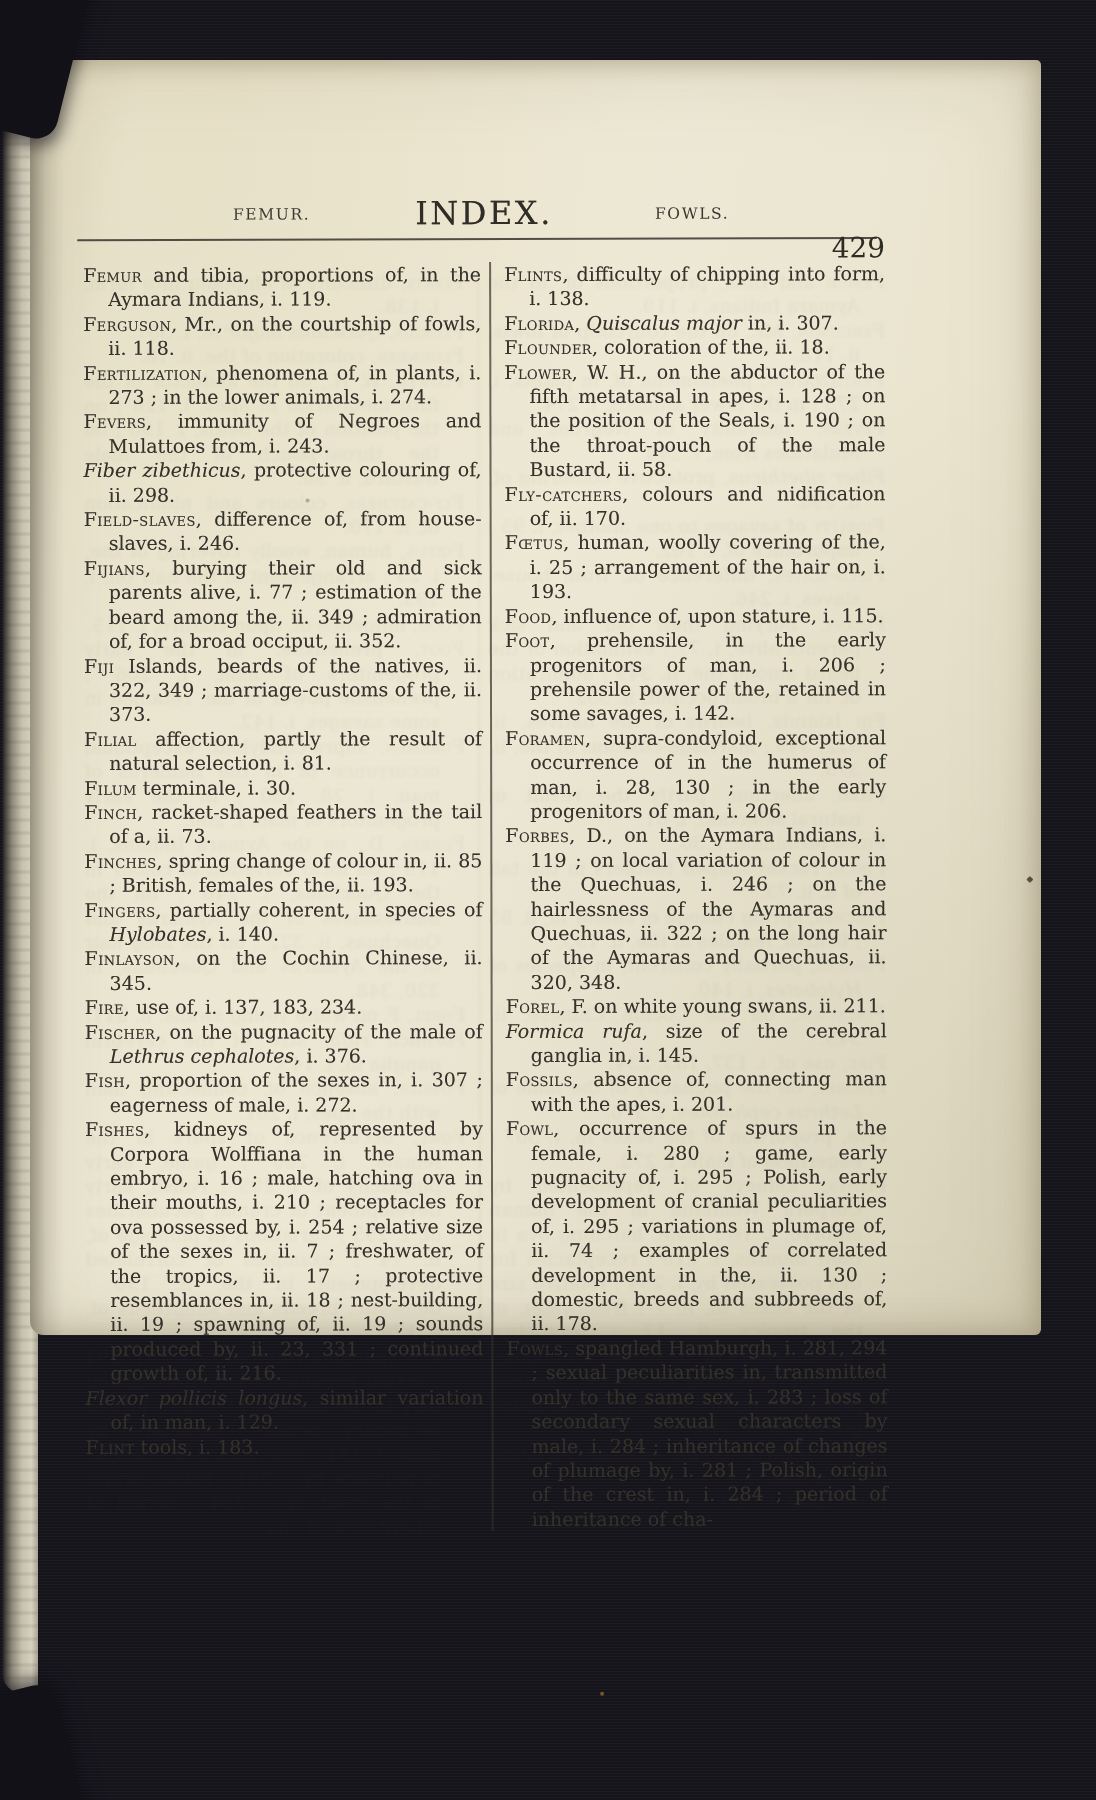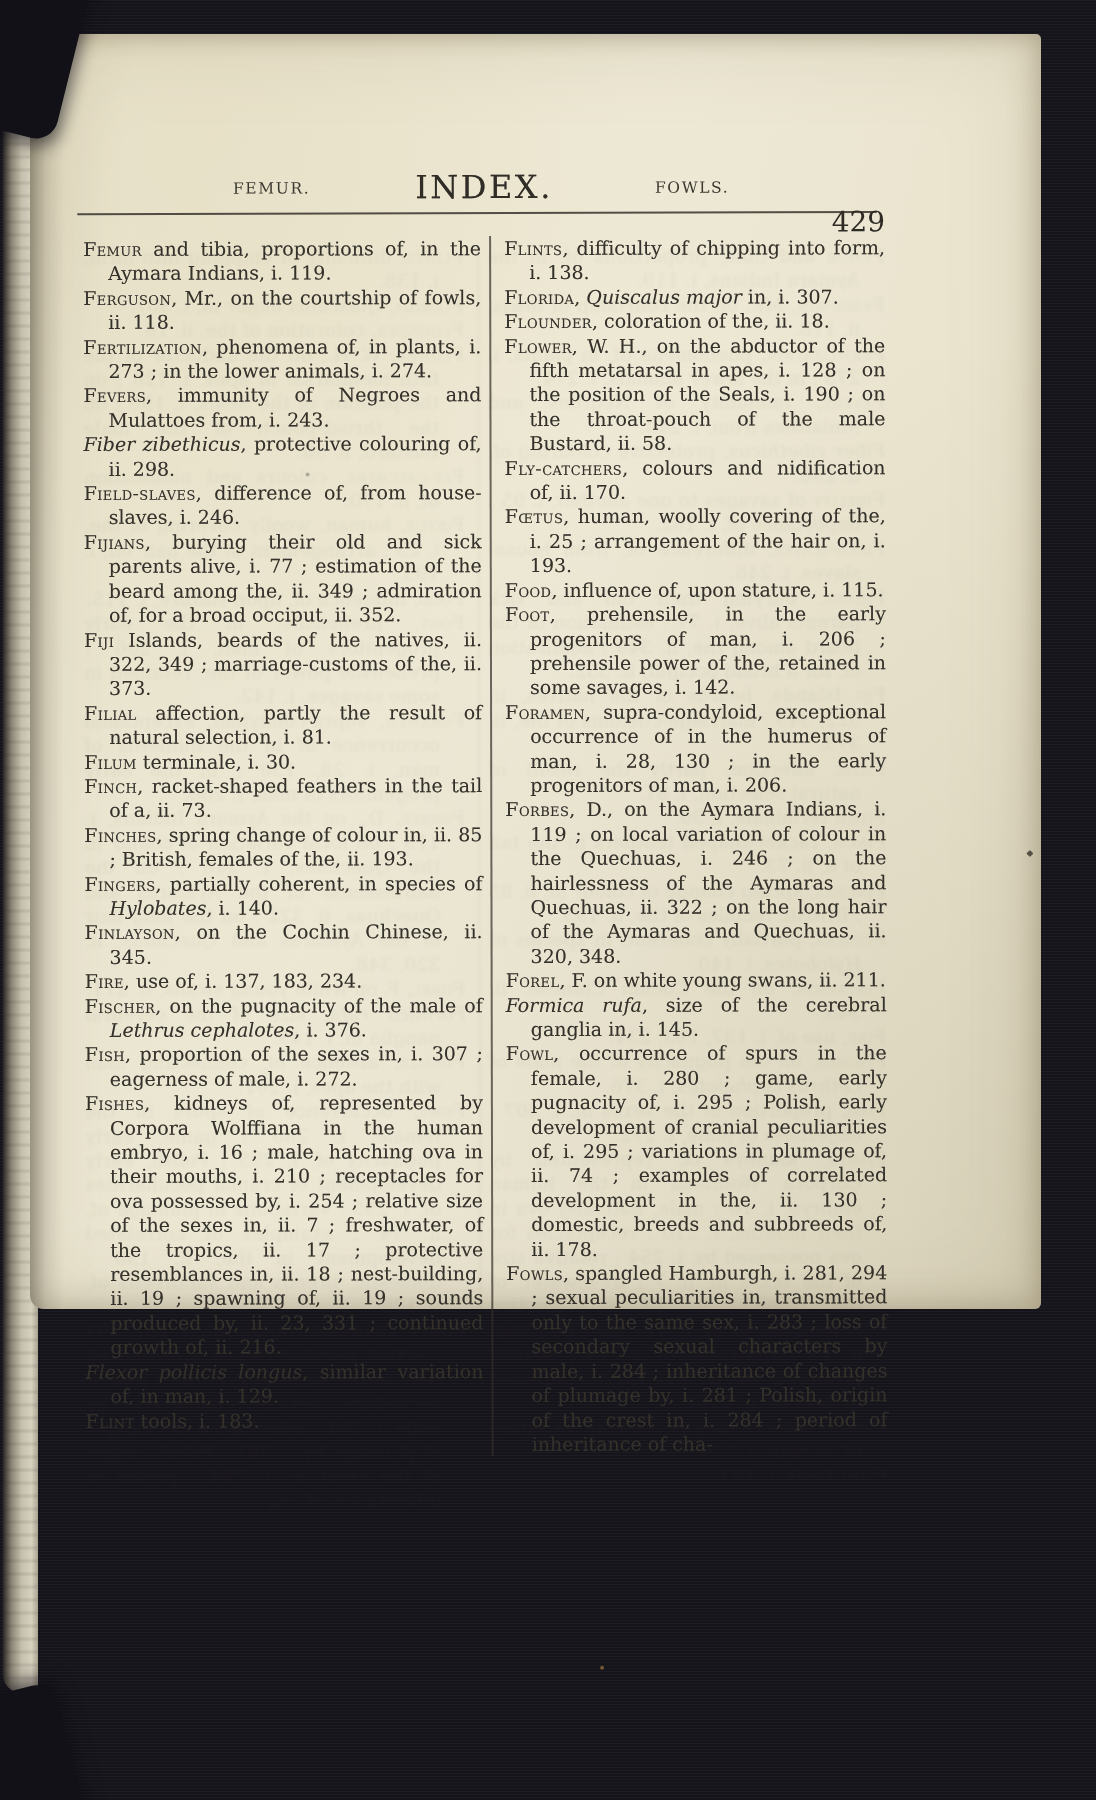--- a/index.html
+++ b/index.html
@@ -19,21 +19,21 @@
   .page-stack::after{
     content:"";position:absolute;inset:0;border-radius:inherit;
     background:repeating-linear-gradient(180deg, rgba(45,45,40,0.16) 0 2px, rgba(0,0,0,0) 2px 13px);
     filter:blur(1px);
   }
   .corner{position:absolute;background:#131118;z-index:3;}
   .corner-tl{left:-22px;top:-34px;width:96px;height:168px;transform:rotate(14deg);border-radius:0 0 22px 6px;box-shadow:5px 7px 16px rgba(15,13,20,0.55);}
   .corner-bl{left:-24px;bottom:-40px;width:96px;height:150px;transform:rotate(-14deg);border-radius:6px 22px 0 0;box-shadow:5px -7px 16px rgba(15,13,20,0.55);}
   
   .page{
-    position:absolute;left:30px;top:34px;width:1011px;height:1275px;z-index:2;
+    position:absolute;left:30px;top:60px;width:1011px;height:1275px;z-index:2;
     border-radius:3px 5px 6px 14px;
     background:
       radial-gradient(ellipse at 18% 8%, rgba(214,196,146,0.14), rgba(0,0,0,0) 42%),
       radial-gradient(ellipse at 88% 92%, rgba(150,140,110,0.16), rgba(0,0,0,0) 52%),
       linear-gradient(100deg,#ddd7c0 0%,#eae5d0 9%,#eee9d6 50%,#e9e3cd 88%,#ded8c0 100%);
     box-shadow: inset 0 0 90px rgba(140,125,90,0.22), inset -5px -7px 30px rgba(120,110,85,0.28), inset 0 6px 18px rgba(130,118,88,0.25);
   }
   .page::before{ 
     content:"";position:absolute;left:0;top:0;bottom:0;width:34px;border-radius:inherit;
     background:linear-gradient(90deg, rgba(70,65,55,0.38), rgba(70,65,55,0.12) 45%, rgba(0,0,0,0));
@@ -162,20 +162,21 @@
             <p class="entry"><span class="sc">Flounder</span><span>, coloration of the, ii. 18.</span></p>
             <p class="entry"><span class="sc">Flower</span><span>, W. H., on the abductor of the fifth metatarsal in apes, i. 128 ; on the position of the Seals, i. 190 ; on the throat-pouch of the male Bustard, ii. 58.</span></p>
             <p class="entry"><span class="sc">Fly-catchers</span><span>, colours and nidification of, ii. 170.</span></p>
             <p class="entry"><span class="sc">Fœtus</span><span>, human, woolly covering of the, i. 25 ; arrangement of the hair on, i. 193.</span></p>
             <p class="entry"><span class="sc">Food</span><span>, influence of, upon stature, i. 115.</span></p>
             <p class="entry"><span class="sc">Foot</span><span>, prehensile, in the early progenitors of man, i. 206 ; prehensile power of the, retained in some savages, i. 142.</span></p>
             <p class="entry"><span class="sc">Foramen</span><span>, supra-condyloid, exceptional occurrence of in the humerus of man, i. 28, 130 ; in the early progenitors of man, i. 206.</span></p>
             <p class="entry"><span class="sc">Forbes</span><span>, D., on the Aymara Indians, i. 119 ; on local variation of colour in the Quechuas, i. 246 ; on the hairlessness of the Aymaras and Quechuas, ii. 322 ; on the long hair of the Aymaras and Quechuas, ii. 320, 348.</span></p>
             <p class="entry"><span class="sc">Forel</span><span>, F. on white young swans, ii. 211.</span></p>
             <p class="entry"><span class="i">Formica rufa</span><span>, size of the cerebral ganglia in, i. 145.</span></p>
+            <p class="entry"><span class="sc">Fossils</span><span>, absence of, connecting man with the apes, i. 201.</span></p>
             <p class="entry"><span class="sc">Fowl</span><span>, occurrence of spurs in the female, i. 280 ; game, early pugnacity of, i. 295 ; Polish, early development of cranial peculiarities of, i. 295 ; variations in plumage of, ii. 74 ; examples of correlated development in the, ii. 130 ; domestic, breeds and subbreeds of, ii. 178.</span></p>
             <p class="entry"><span class="sc">Fowls</span><span>, spangled Hamburgh, i. 281, 294 ; sexual peculiarities in, transmitted only to the same sex, i. 283 ; loss of secondary sexual characters by male, i. 284 ; inheritance of changes of plumage by, i. 281 ; Polish, origin of the crest in, i. 284 ; period of inheritance of cha-</span></p>
           </div>
       </div>
 
       <div class="speck speck-1"></div>
       <div class="speck speck-2"></div>
       <div class="speck speck-3"></div>
 
     </div>

